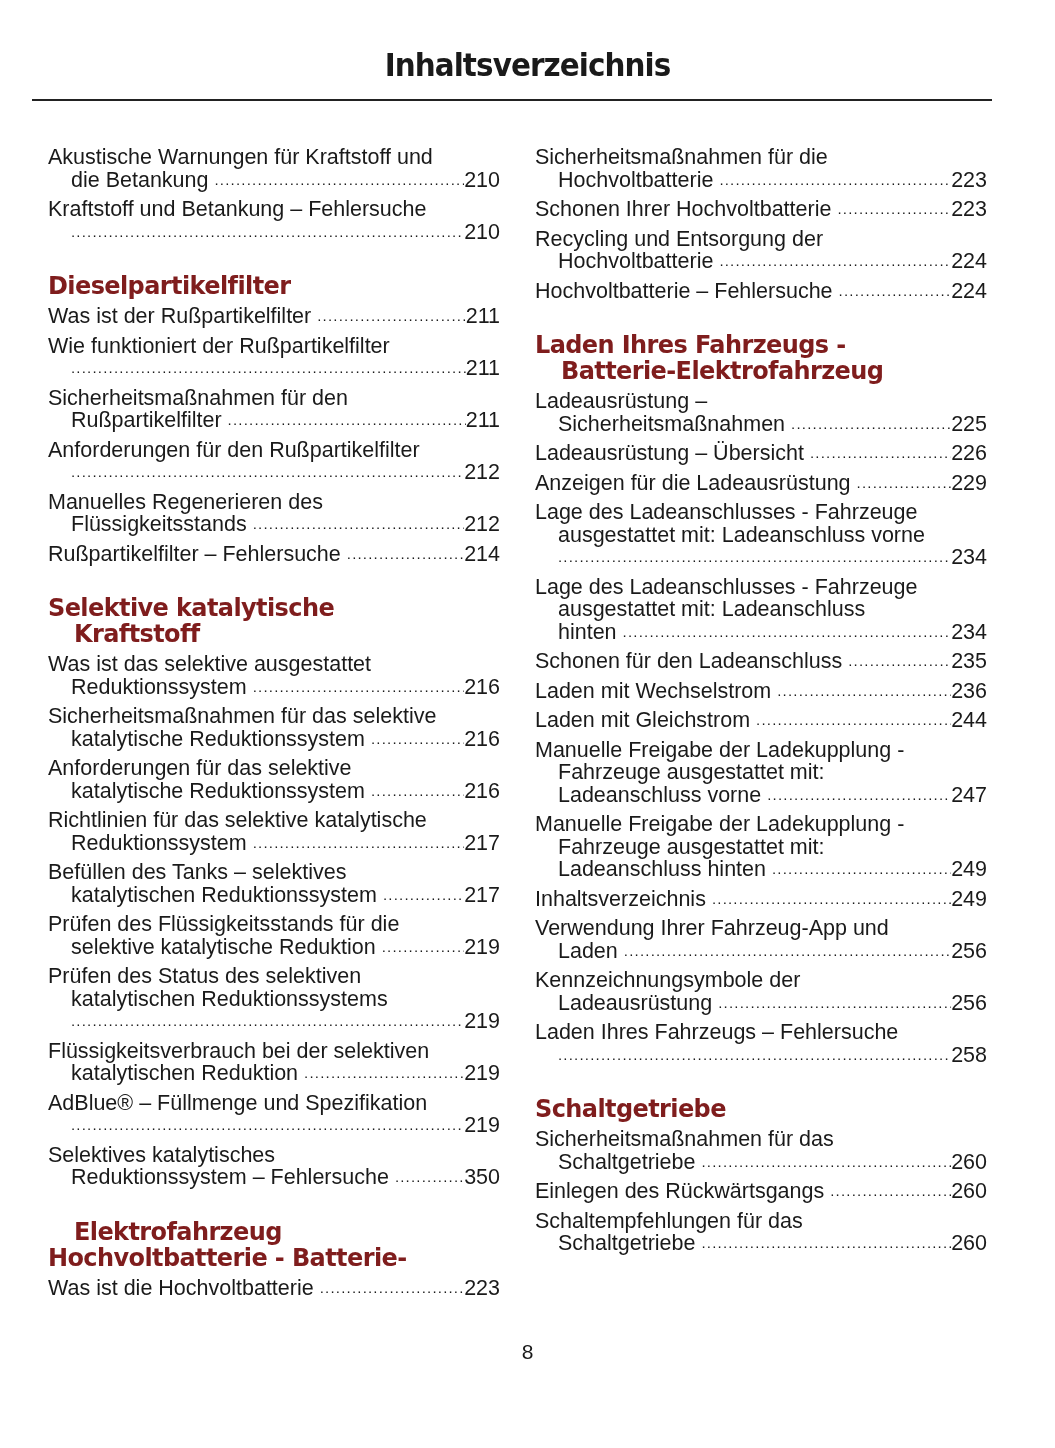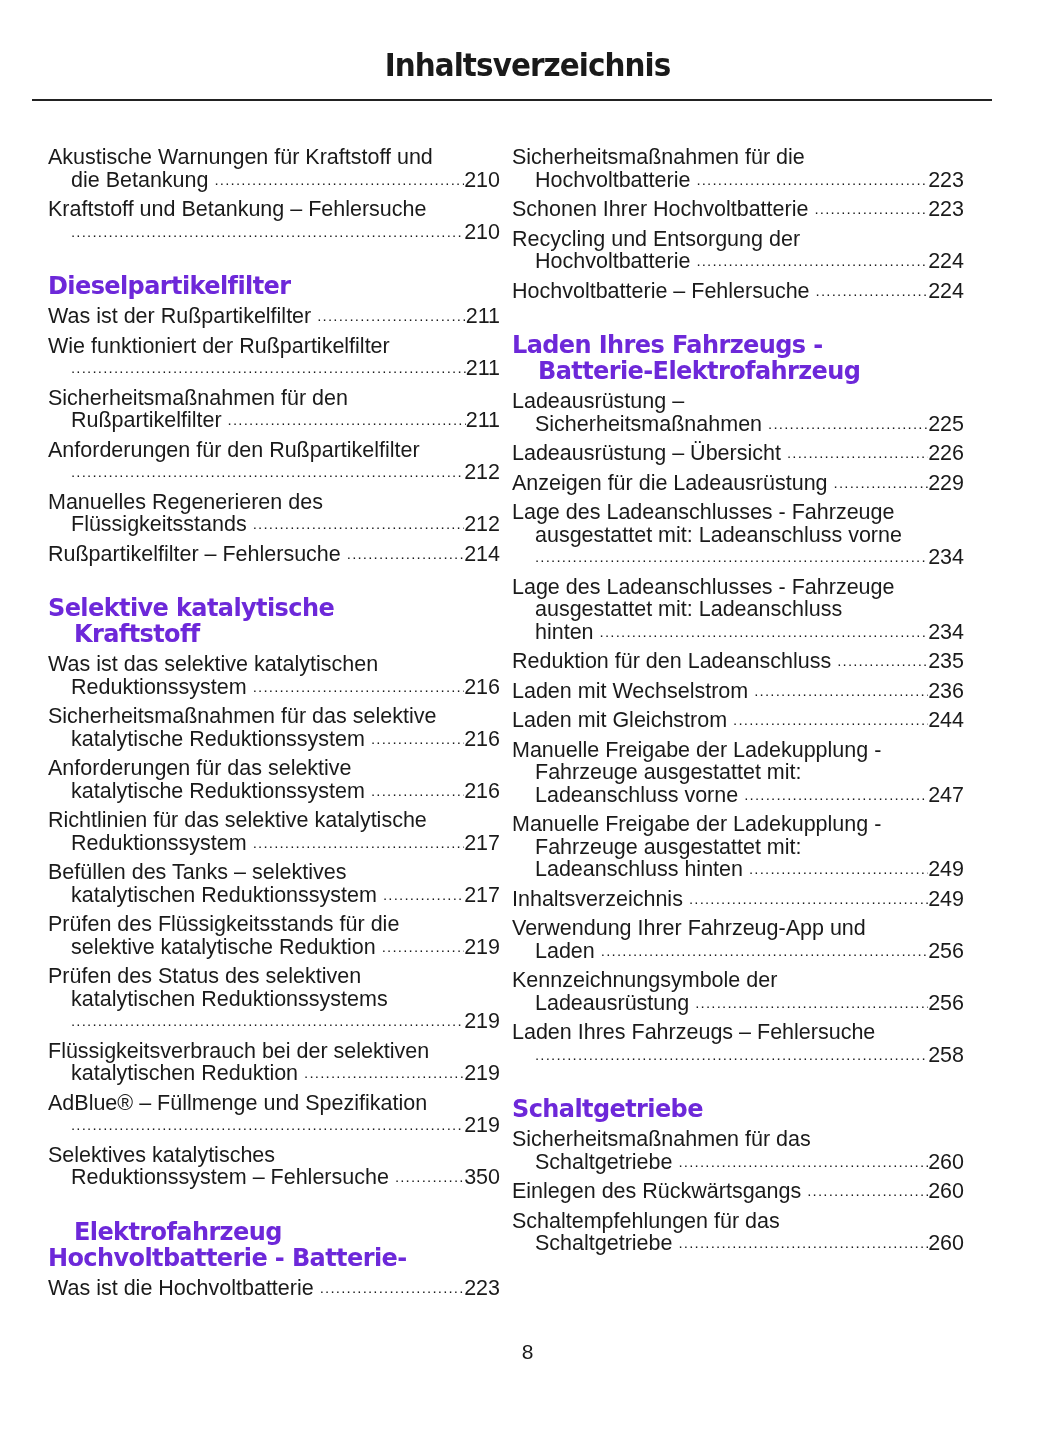--- a/index.html
+++ b/index.html
@@ -10,24 +10,24 @@
   .page-title {
     position: absolute; left: 0; top: 46px; width: 1055px; text-align: center;
     font-family: "DejaVu Sans", sans-serif; font-weight: bold; font-size: 32px;
     letter-spacing: -1px; transform: scaleX(0.92); color: #1a1a1a;
   }
   .title-rule {
     position: absolute; left: 32px; top: 99px; width: 960px; height: 2px; background: #222;
   }
   .col { position: absolute; top: 146px; width: 452px; }
   .col-left { left: 48px; }
-  .col-right { left: 512px; }
+  .col-right { left: 535px; }
   .section-heading {
     font-family: "DejaVu Sans", sans-serif; font-weight: bold; font-size: 24px;
-    line-height: 26px; letter-spacing: -0.6px; margin: 30px 0 6px 0; color: #6d28d9;
+    line-height: 26px; letter-spacing: -0.6px; margin: 30px 0 6px 0; color: #7f1d1d;
   }
   .section-heading .hl { display: block; }
   .section-heading .hl.cont { padding-left: 26px; }
   .entry { margin-bottom: 7px; font-size: 21.5px; line-height: 22.5px; }
   .entry .ln { display: block; white-space: nowrap; }
   .entry .ln.cont { padding-left: 23px; }
   .entry .last { display: flex; align-items: flex-start; }
   .entry .last .txt { white-space: nowrap; flex: 0 0 auto; }
   .entry .last .txt:not(:empty) { margin-right: 6px; }
   .entry .last .dots {
@@ -113,21 +113,21 @@
         <span class="txt">Rußpartikelfilter – Fehlersuche</span>
         <span class="dots"></span>
         <span class="pg">214</span>
       </span>
     </div>
     <div class="section-heading">
       <span class="hl">Selektive katalytische</span>
       <span class="hl cont">Kraftstoff</span>
     </div>
     <div class="entry">
-      <span class="ln">Was ist das selektive katalytischen</span>
+      <span class="ln">Was ist das selektive ausgestattet</span>
       <span class="ln last cont">
         <span class="txt">Reduktionssystem</span>
         <span class="dots"></span>
         <span class="pg">216</span>
       </span>
     </div>
     <div class="entry">
       <span class="ln">Sicherheitsmaßnahmen für das selektive</span>
       <span class="ln last cont">
         <span class="txt">katalytische Reduktionssystem</span>
@@ -282,21 +282,21 @@
       <span class="ln">Lage des Ladeanschlusses - Fahrzeuge</span>
       <span class="ln cont">ausgestattet mit: Ladeanschluss</span>
       <span class="ln last cont">
         <span class="txt">hinten</span>
         <span class="dots"></span>
         <span class="pg">234</span>
       </span>
     </div>
     <div class="entry">
       <span class="ln last">
-        <span class="txt">Reduktion für den Ladeanschluss</span>
+        <span class="txt">Schonen für den Ladeanschluss</span>
         <span class="dots"></span>
         <span class="pg">235</span>
       </span>
     </div>
     <div class="entry">
       <span class="ln last">
         <span class="txt">Laden mit Wechselstrom</span>
         <span class="dots"></span>
         <span class="pg">236</span>
       </span>

